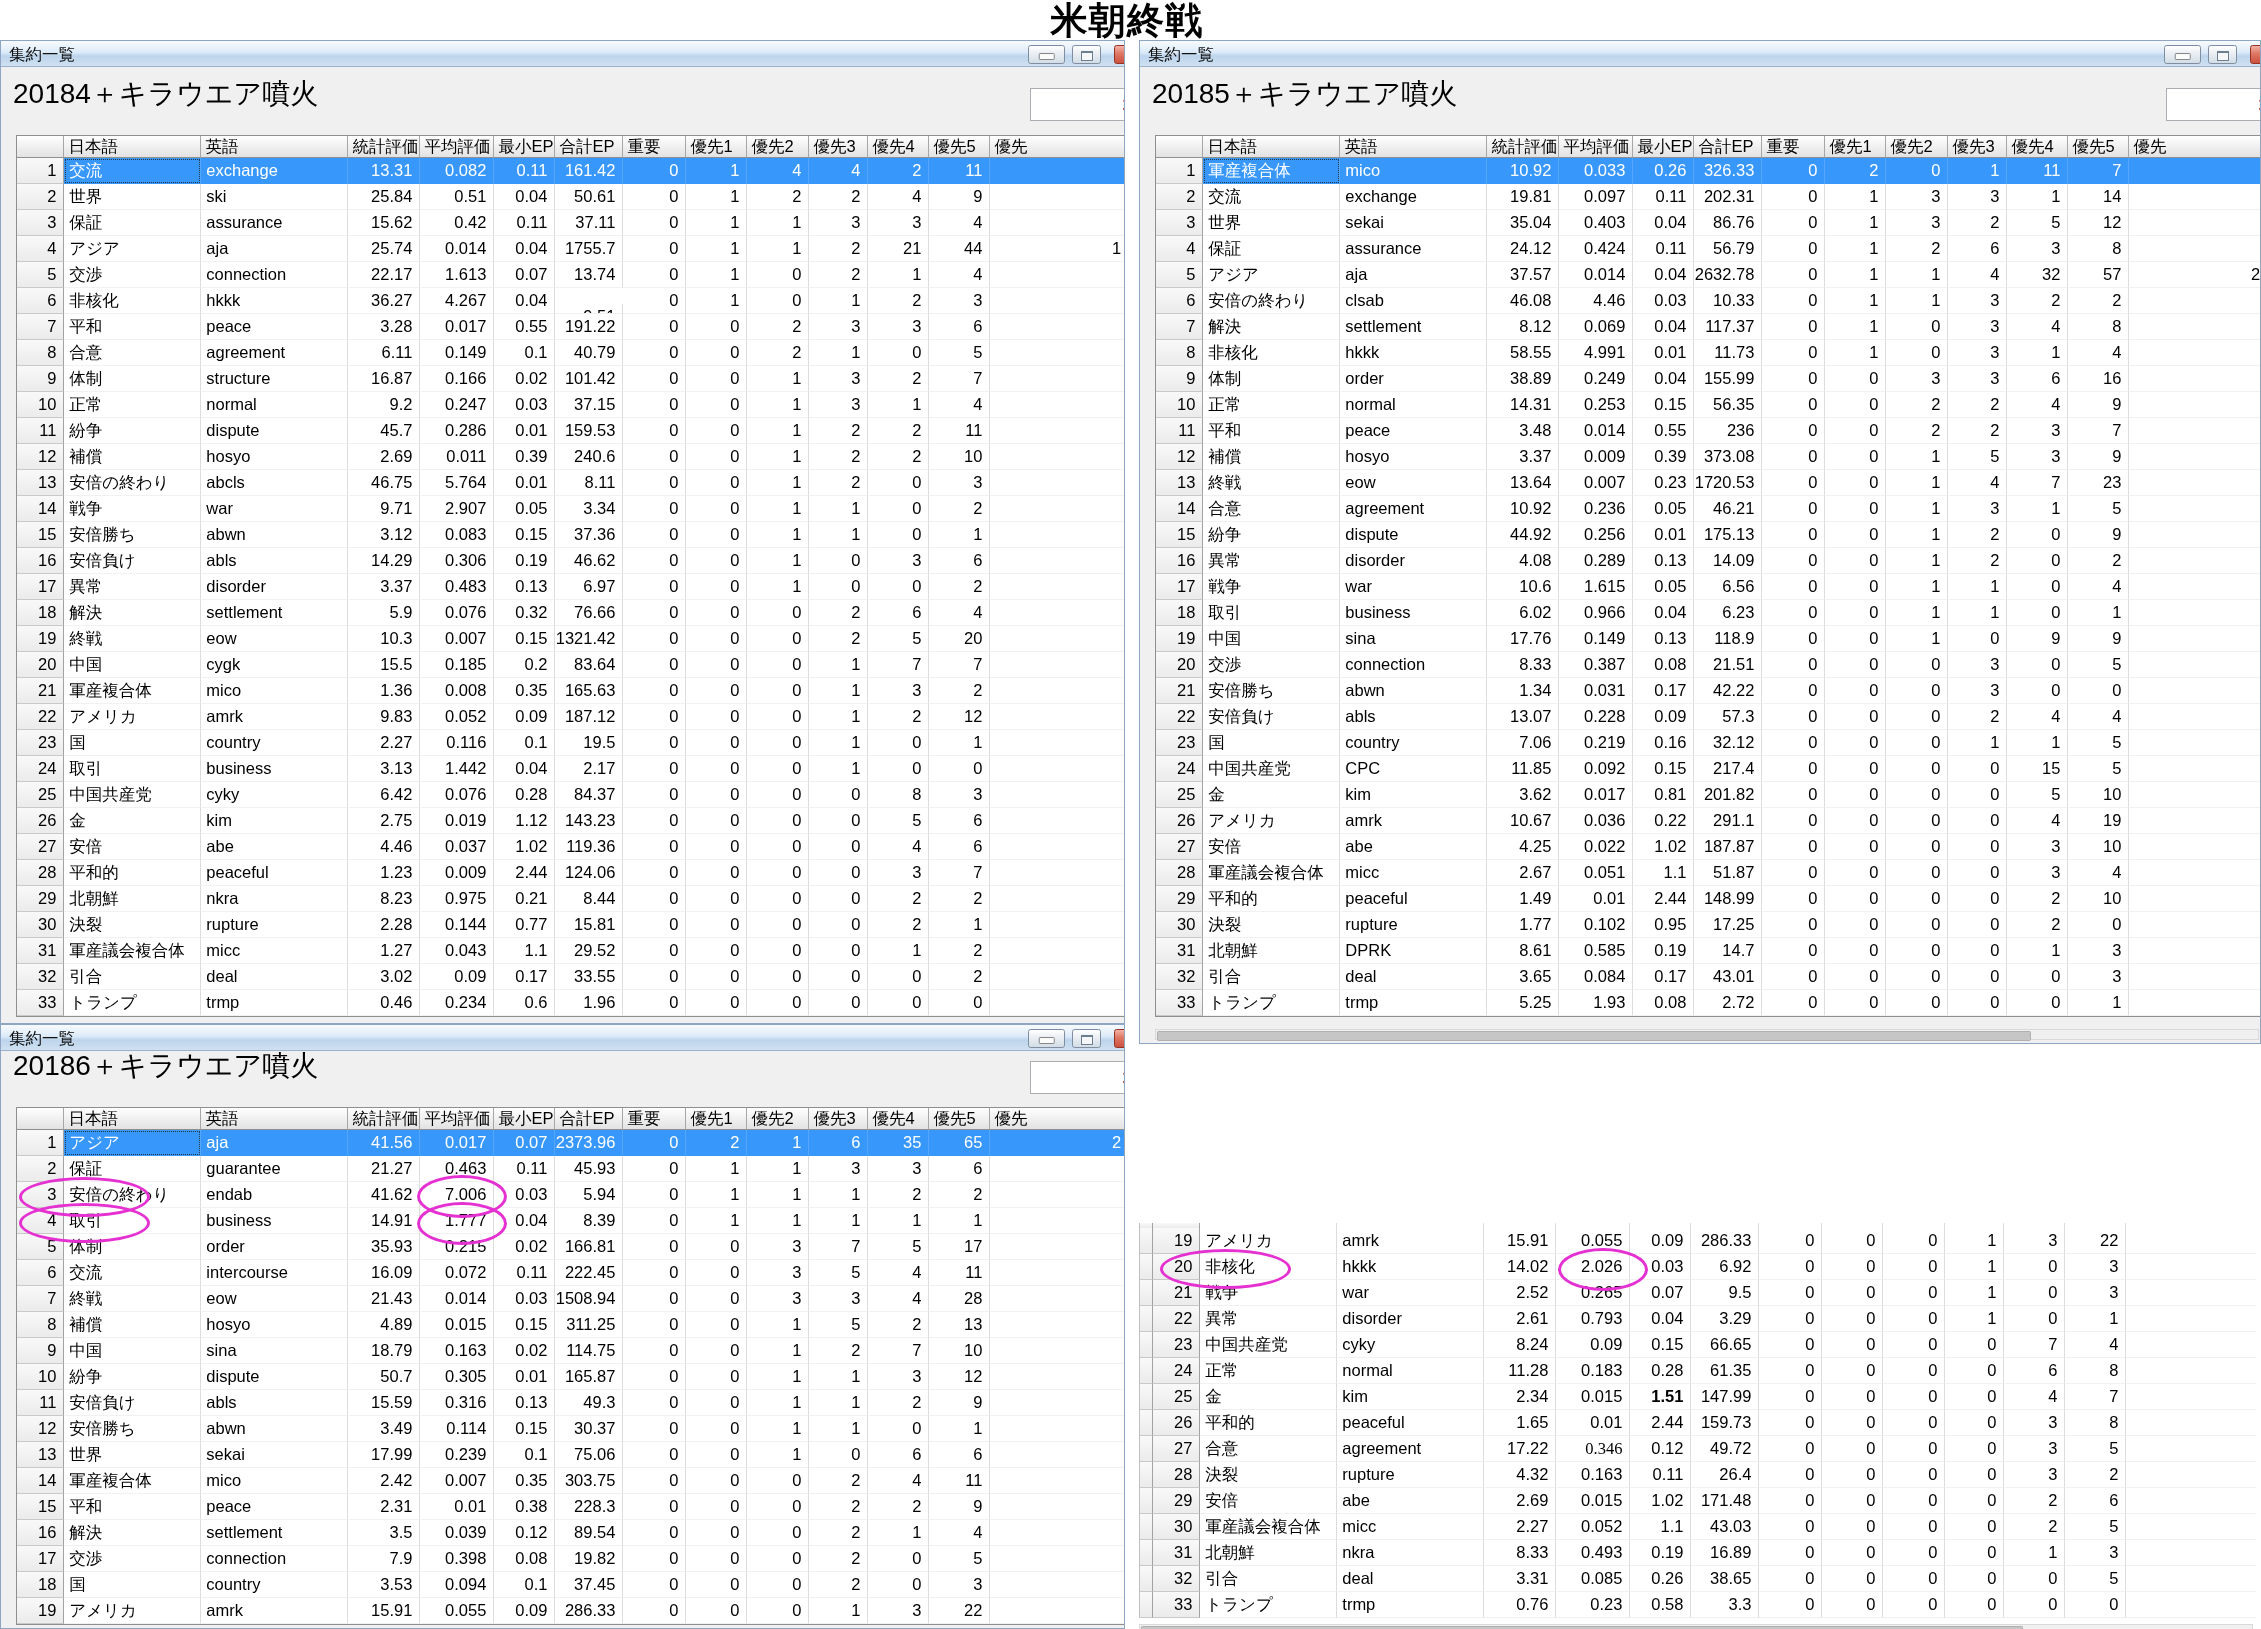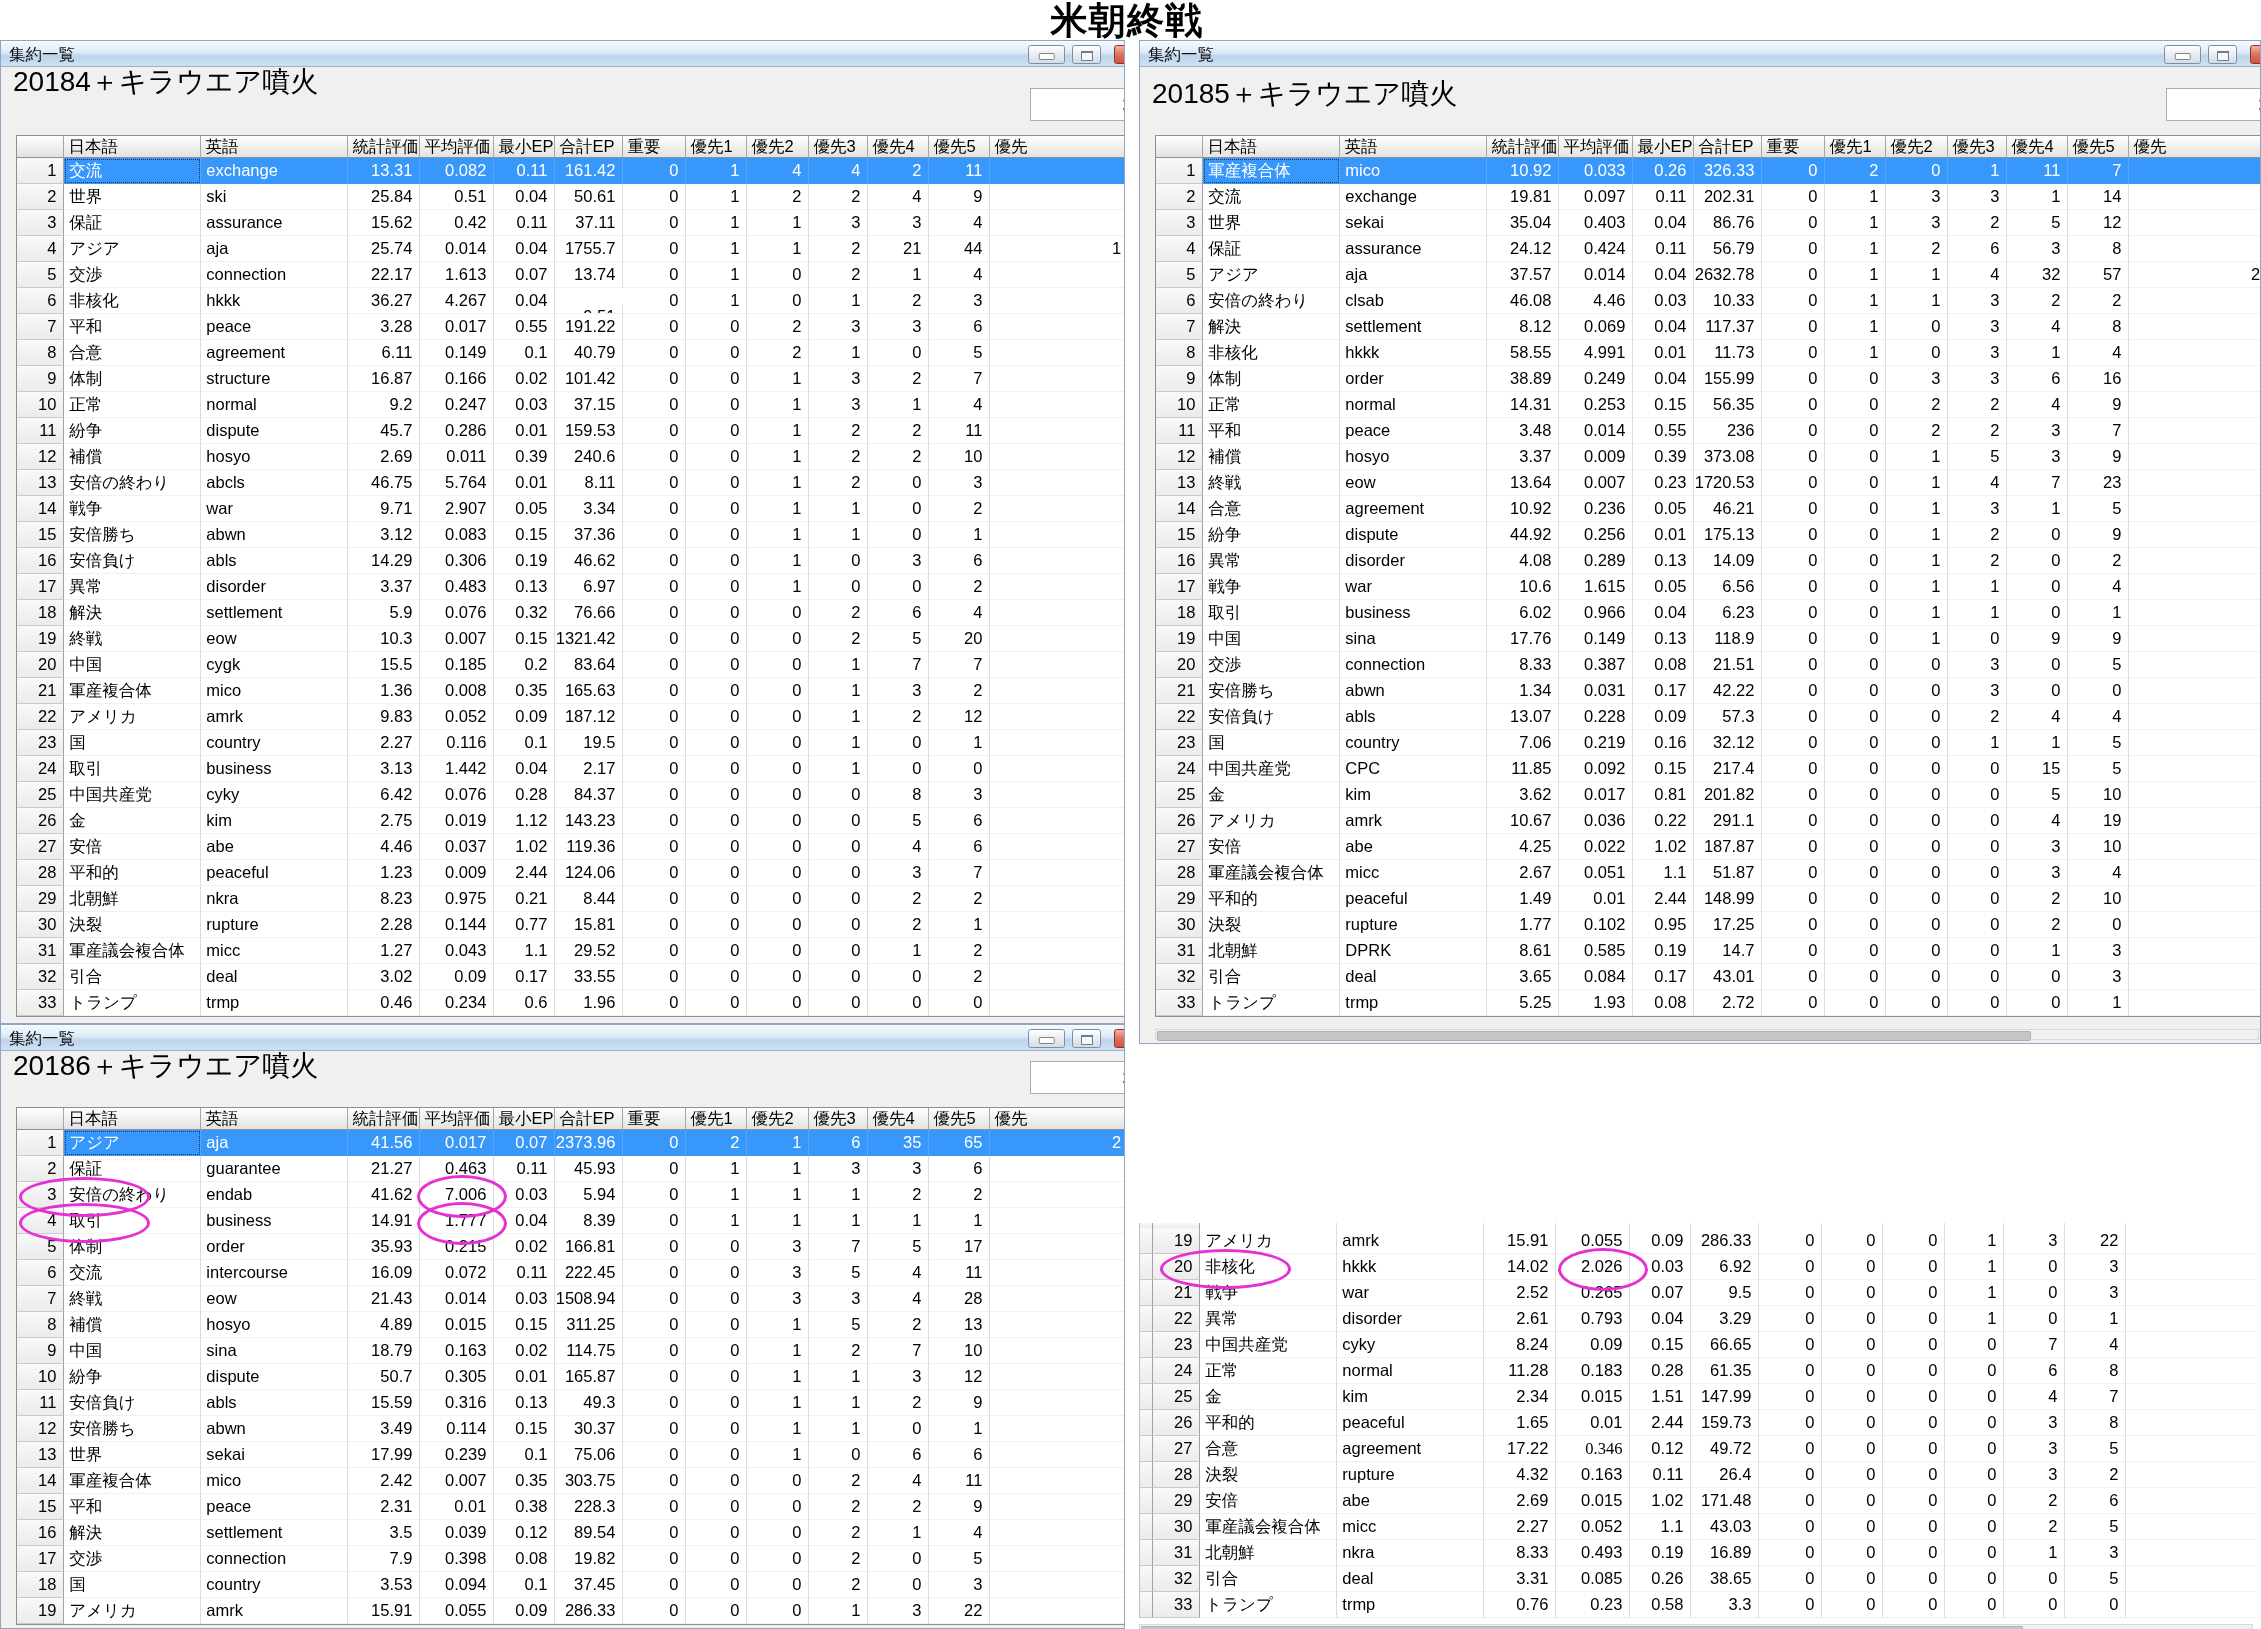--- a/index.html
+++ b/index.html
@@ -54,21 +54,21 @@
       <div class="titlebar">
         <span class="tl">集約一覧</span>
         <div class="btn" style="left: 1027px; width: 37px;">
           <div class="btn-min-glyph"></div>
         </div>
         <div class="btn" style="left: 1071px; width: 29px;">
           <div class="btn-max-glyph"></div>
         </div>
         <div class="btn btn-close" style="left: 1113px; width: 30px;"></div>
       </div>
-      <div class="hdr-label" style="top: 22px;">20184＋キラウエア噴火</div>
+      <div class="hdr-label" style="top: 34px;">20184＋キラウエア噴火</div>
       <div class="querybox" style="left: 1029px; top: 47px; width: 96px;">
         <span>3</span>
       </div>
       <div class="tablewrap" style="left: 15px; top: 94px; width: 1108px; height: 889px;">
         <div class="grid" style="width: 1113px;">
           <div class="row-h">
             <div class="c hd" style="width: 47px;"></div>
             <div class="c hd" style="width: 137px;">日本語</div>
             <div class="c hd" style="width: 147px;">英語</div>
             <div class="c hd" style="width: 72px;">統計評価</div>
@@ -1646,21 +1646,21 @@
           <div class="c num" style="width: 61px;">8</div>
           <div class="c xtr" style="width: 138px;"></div>
         </div>
         <div class="row">
           <div class="c strip" style="width: 13px;"></div>
           <div class="c rn" style="width: 47px;">25</div>
           <div class="c txt" style="width: 137px;">金</div>
           <div class="c txt" style="width: 147px;">kim</div>
           <div class="c num" style="width: 72px;">2.34</div>
           <div class="c num" style="width: 74px;">0.015</div>
-          <div class="c num" style="width: 61px;">1.51</div>
+          <div class="c num" style="width: 61px; font-weight: bold;">1.51</div>
           <div class="c num" style="width: 68px;">147.99</div>
           <div class="c num" style="width: 63px;">0</div>
           <div class="c num" style="width: 61px;">0</div>
           <div class="c num" style="width: 62px;">0</div>
           <div class="c num" style="width: 59px;">0</div>
           <div class="c num" style="width: 61px;">4</div>
           <div class="c num" style="width: 61px;">7</div>
           <div class="c xtr" style="width: 138px;"></div>
         </div>
         <div class="row">

